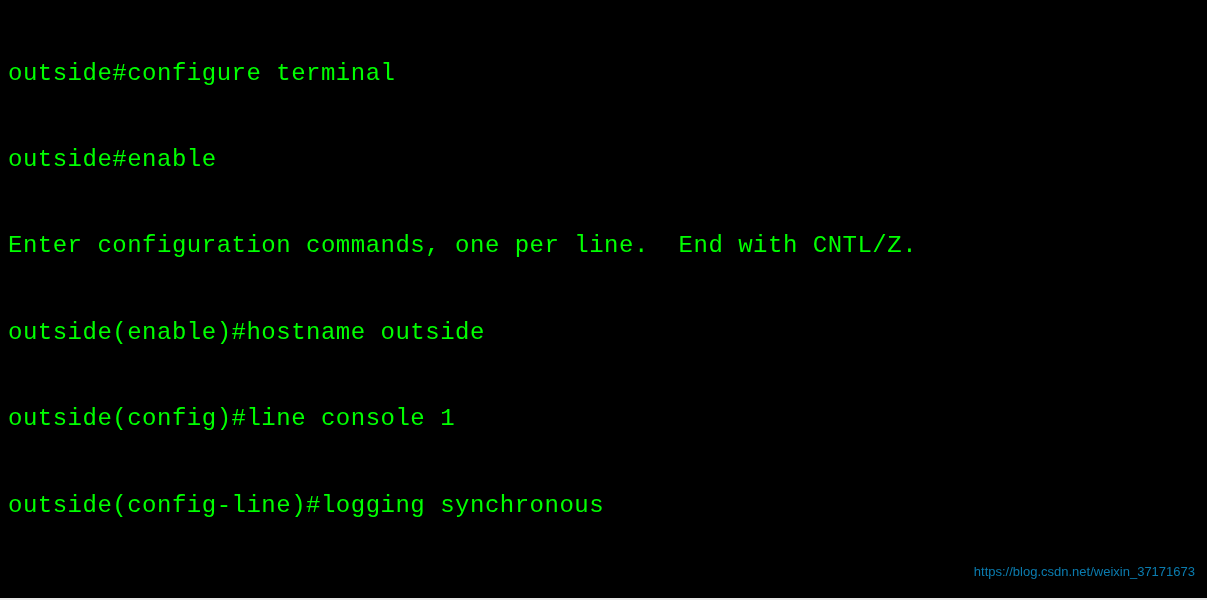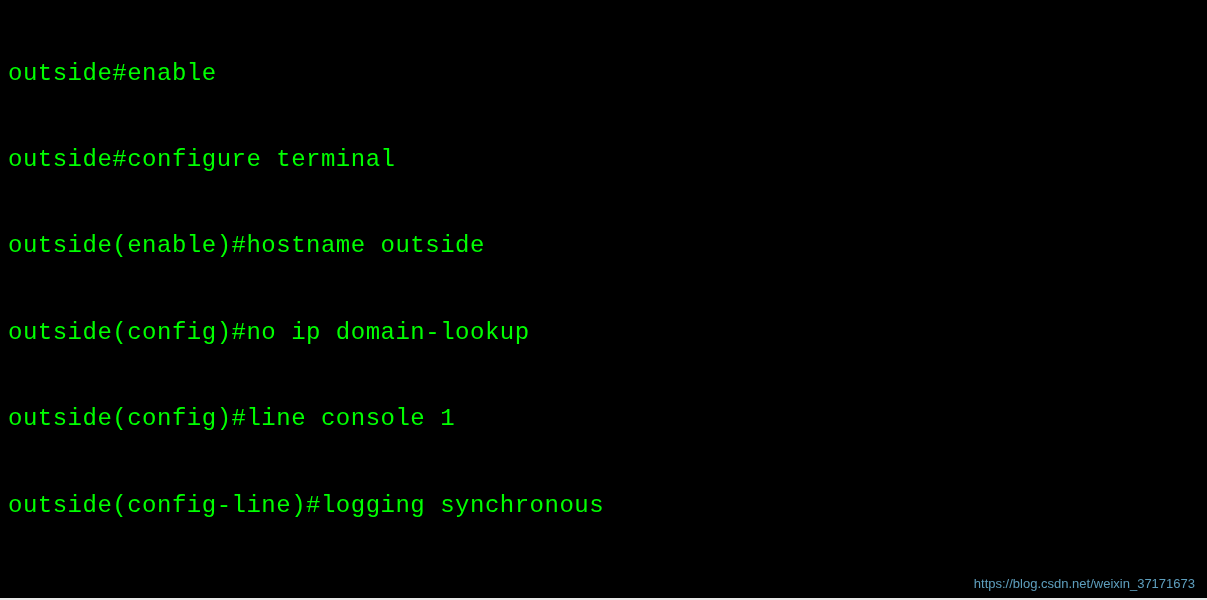--- a/index.html
+++ b/index.html
@@ -22,45 +22,45 @@
     .terminal-output {
       white-space: pre;
       letter-spacing: 0.5px;
     }
     .line {
       display: block;
       white-space: pre;
     }
     .watermark {
       position: absolute;
-      bottom: 8px;
+      bottom: 20px;
       right: 12px;
-      color: #7dd3fc;
+      color: #0ea5e9;
       font-family: Arial, sans-serif;
       font-size: 13px;
       opacity: 0.75;
       letter-spacing: 0px;
     }
     .border-bottom {
       position: absolute;
       bottom: 0;
       left: 0;
       right: 0;
       height: 2px;
       background: #e8e8e8;
     }
   </style>
 </head>
 <body>
 
 <div class="terminal-output">
+  <span class="line">outside#configure terminal</span>
   <span class="line">outside#enable</span>
-  <span class="line">outside#configure terminal</span>
+  <span class="line">Enter configuration commands, one per line.  End with CNTL/Z.</span>
   <span class="line">outside(enable)#hostname outside</span>
-  <span class="line">outside(config)#no ip domain-lookup</span>
   <span class="line">outside(config)#line console 1</span>
   <span class="line">outside(config-line)#logging synchronous</span>
   
   
   
   
   
   
   
   

